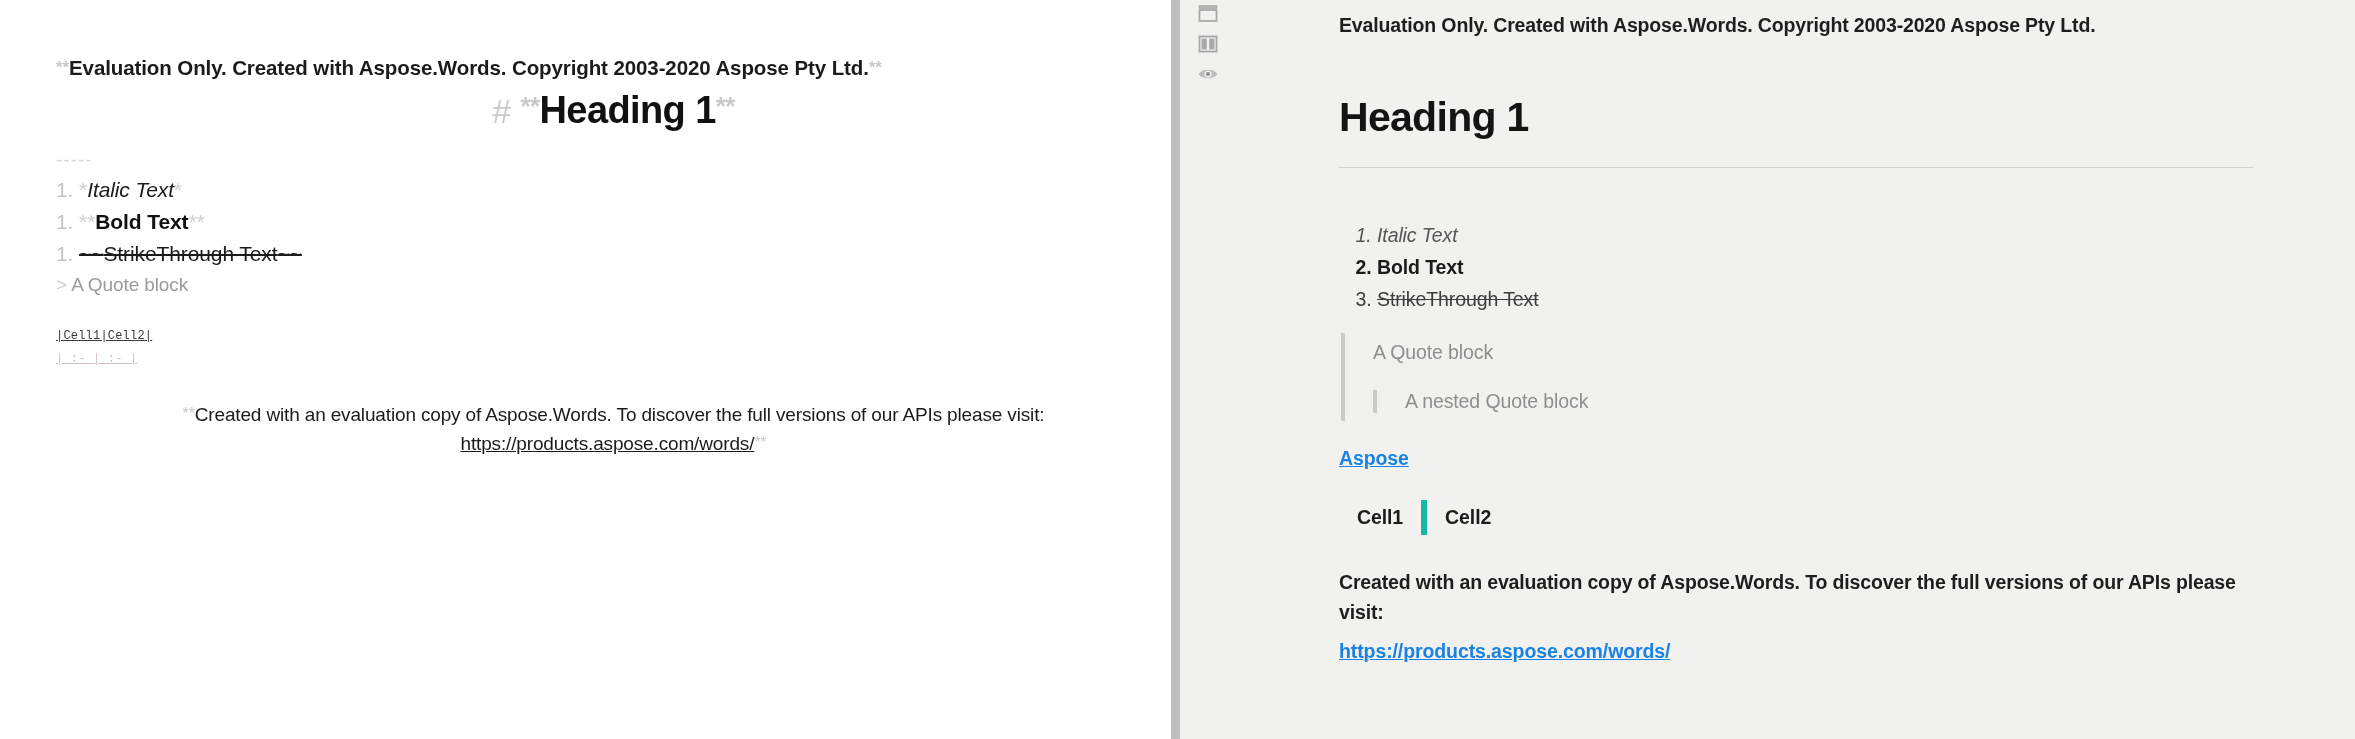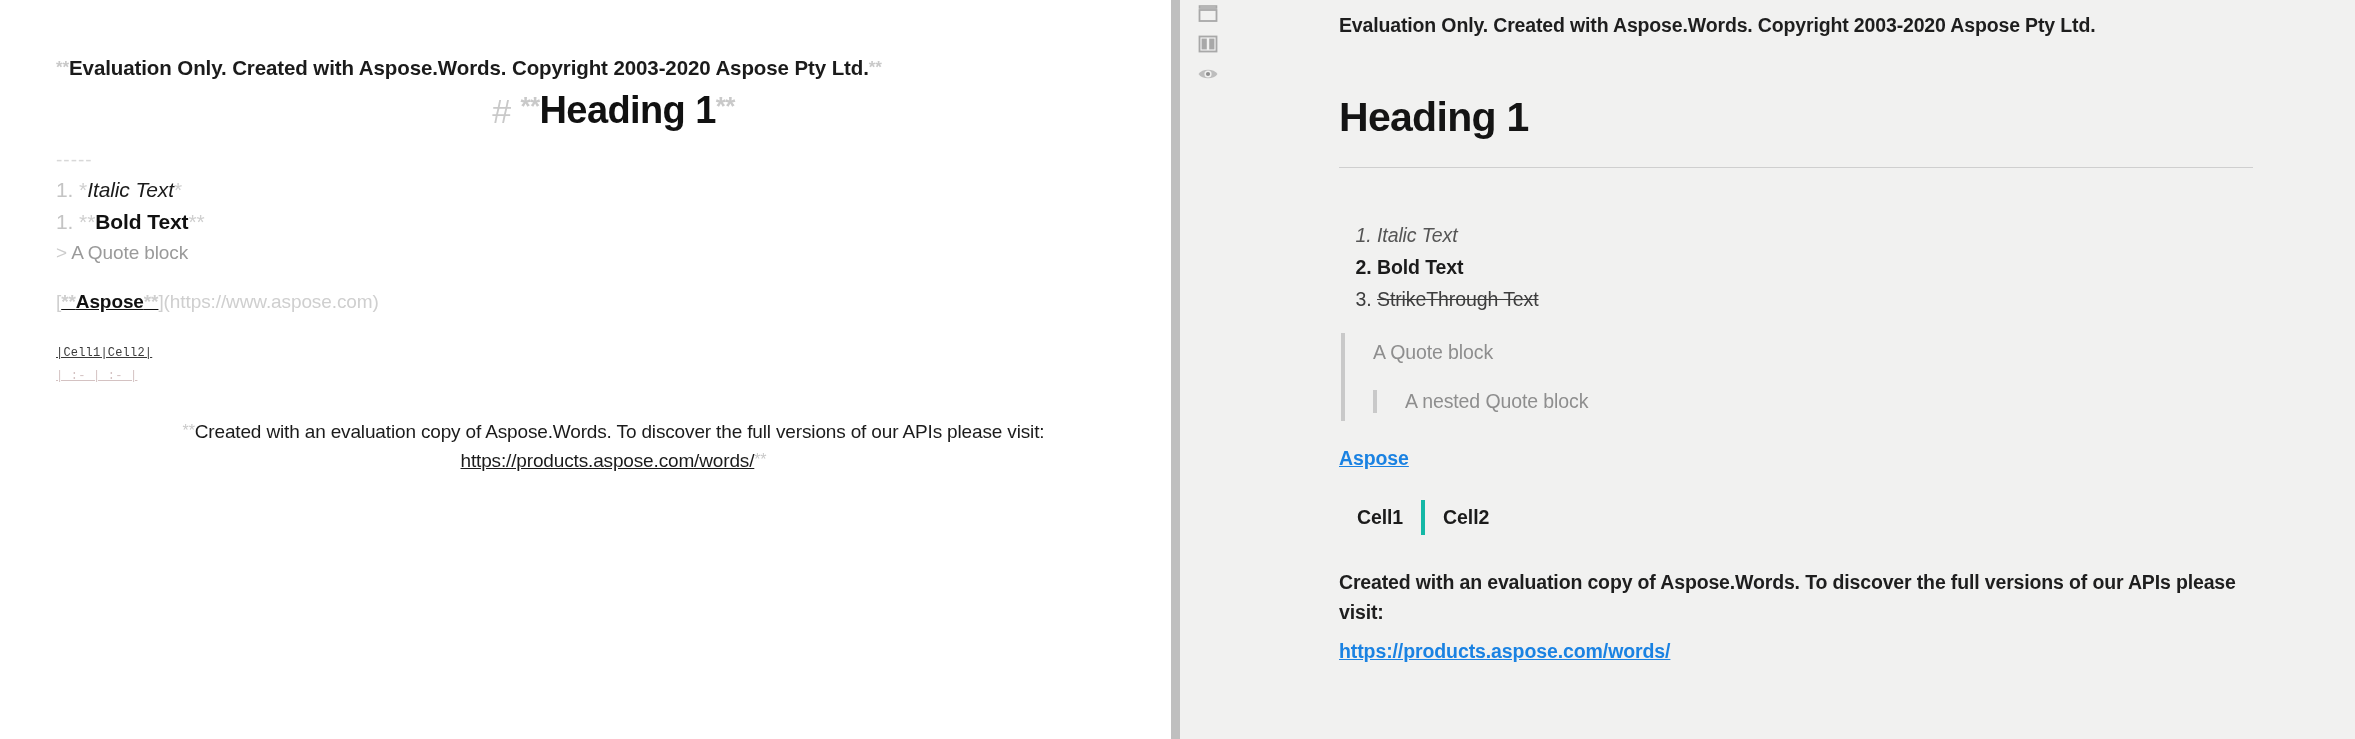--- a/index.html
+++ b/index.html
@@ -239,21 +239,21 @@
     border-collapse: collapse;
     font-size: 19.5px;
   }
   .pv-table th {
     font-weight: bold;
     color: #1b1b1b;
     padding: 6px 18px 6px 18px;
     text-align: left;
     letter-spacing: -0.1px;
   }
-  .pv-table th.c1 { border-right: 4px solid #14b8a6; }
+  .pv-table th.c1 { border-right: 6px solid #14b8a6; }
 
   .pv-footer {
     margin: 32px 0 0 0;
     font-size: 19.5px;
     font-weight: bold;
     color: #1e1e1e;
     letter-spacing: -0.15px;
     line-height: 1.55;
   }
   .pv-footer-link-p { margin: 12px 0 0 0; font-size: 19.5px; }
@@ -275,25 +275,25 @@
       <div class="ed-line ed-eval"><span class="md-mark">**</span><span>Evaluation Only. Created with Aspose.Words. Copyright 2003-2020 Aspose Pty Ltd.</span><span class="md-mark">**</span></div>
 
       <div class="ed-line ed-h1"><span class="hash">#</span> <span class="md-mark">**</span><span>Heading 1</span><span class="md-mark">**</span></div>
 
       <div class="ed-line ed-rule">-----</div>
 
       <div class="ed-line ed-li"><span class="num">1.</span> <span class="md-mark-dim">*</span><span class="it">Italic Text</span><span class="md-mark-dim">*</span></div>
 
       <div class="ed-line ed-li"><span class="num">1.</span> <span class="md-mark-dim">**</span><span class="bd">Bold Text</span><span class="md-mark-dim">**</span></div>
 
+      <div class="ed-line ed-li"><span class="num">1.</span> <span class="md-mark-dim st">~~</span><span class="st">StrikeThrough Text</span><span class="md-mark-dim st">~~</span></div>
 
       <div class="ed-line ed-quote"><span class="gt">&gt;</span> <span>A Quote block</span></div>
 
 
-      <div class="ed-line ed-link"><span class="brk">[</span><span class="lk"><span class="md-mark-dim">**</span><span>Aspose</span><span class="md-mark-dim">**</span></span><span class="brk">]</span><span class="url">(https://www.aspose.com)</span></div>
 
       <div class="ed-line ed-table">|Cell1|Cell2|</div>
       <div class="ed-line ed-table ed-table-row2">| :- | :- |</div>
 
       <div class="ed-footer"><span class="md-mark">**</span><span>Created with an evaluation copy of Aspose.Words. To discover the full versions of our APIs please visit:</span><br><span class="flink">https://products.aspose.com/words/</span><span class="md-mark">**</span></div>
 
     </div>
 
     <div class="grammarly-badge">G</div>
   </div>

